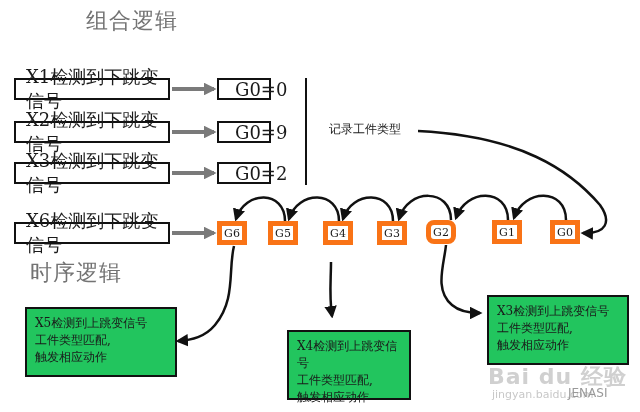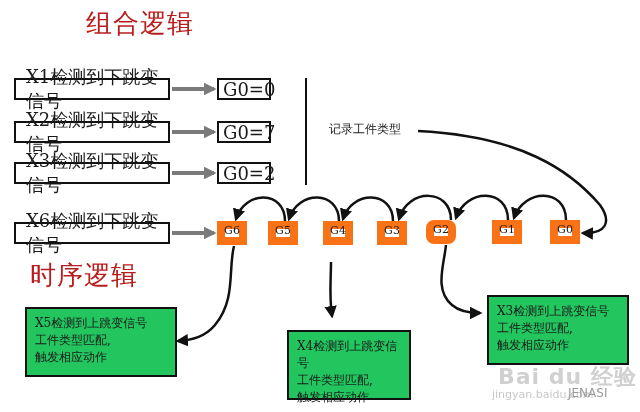--- a/index.html
+++ b/index.html
@@ -1,24 +1,24 @@
 <!DOCTYPE html>
 <html><head>
 <meta charset="utf-8">
 <style>
   html, body { margin: 0; padding: 0; background: #ffffff; }
   body { width: 640px; height: 412px; position: relative; overflow: hidden;
          font-family: "DejaVu Serif", "Liberation Serif", serif; color: #1a1a1a; }
   .title { position: absolute; font-family: Liberation Serif, serif;
-           font-size: 26px; color: #b91c1c; letter-spacing: 1px; }
+           font-size: 22px; color: #737373; letter-spacing: 1px; }
   .box { position: absolute; border: 2px solid #111; background: #fff; box-sizing: border-box;
          font-size: 18px; display: flex; align-items: center; }
   .inbox { height: 22px; padding-left: 10px; width: 156px; }
-  .gbox { height: 22px; padding-left: 4px; width: 54px; }
-  .reg { position: absolute; width: 30px; height: 24px; border: 8px solid #f97316; box-sizing: border-box;
+  .gbox { height: 22px; padding-left: 16px; width: 54px; }
+  .reg { position: absolute; width: 30px; height: 24px; border: 5px solid #f97316; box-sizing: border-box;
          background: #fff; font-size: 11px; display: flex; align-items: flex-end; justify-content: center; }
   .out { position: absolute; border: 2px solid #111; box-sizing: border-box; background: #22c55e;
          font-size: 12px; line-height: 17px; padding: 6px 8px; }
   .label { position: absolute; font-family: Liberation Sans, sans-serif; font-size: 12px; }
   svg.overlay { position: absolute; left: 0; top: 0; pointer-events: none; }
   .watermark { position: absolute; font-family: "DejaVu Sans", "Liberation Sans", sans-serif;
                color: #d0d0d0; font-size: 22px; font-weight: bold; letter-spacing: 1px; }
   .watermark2 { position: absolute; font-family: "DejaVu Sans", "Liberation Sans", sans-serif;
                color: #c8c8c8; font-size: 11px; }
 </style>
@@ -38,21 +38,21 @@
     <span>X3检测到下跳变信号</span>
   </div>
 <div class="box inbox" style="left:14px; top:222px;">
     <span>X6检测到下跳变信号</span>
   </div>
 
 <div class="box gbox" style="left:217px; top:78px;">
     <span>G0=0</span>
   </div>
 <div class="box gbox" style="left:217px; top:121px;">
-    <span>G0=7</span>
+    <span>G0=9</span>
   </div>
 <div class="box gbox" style="left:217px; top:162px;">
     <span>G0=2</span>
   </div>
 
 <div class="reg" style="left:217px; top:221px;">
     <span>G6</span>
   </div>
 <div class="reg" style="left:268px; top:221px;">
     <span>G5</span>
@@ -84,21 +84,21 @@
   <div>X4检测到上跳变信号</div>
   <div>工件类型匹配,</div>
   <div>触发相应动作</div>
 </div>
 <div class="out" style="left:487px; top:295px; width:142px; height:70px;">
   <div>X3检测到上跳变信号</div>
   <div>工件类型匹配,</div>
   <div>触发相应动作</div>
 </div>
 
-<div class="watermark" style="left:488px; top:362px;margin-left:10px;">Bai du 经验</div>
+<div class="watermark" style="left:488px; top:362px;">Bai du 经验</div>
 <div class="watermark2" style="left:492px; top:388px;">jingyan.baidu.com</div>
 <div class="watermark2" style="left:568px; top:386px; color:#999; font-size:12px;">JENASI</div>
 
 <svg class="overlay" width="640" height="412">
   <defs>
     <marker id="ah" viewBox="0 0 10 10" refX="8" refY="5" markerWidth="5" markerHeight="5" orient="auto">
       <path d="M0,0 L10,5 L0,10 z" fill="#111"></path>
     </marker>
     <marker id="ahg" viewBox="0 0 10 10" refX="8" refY="5" markerWidth="3.2" markerHeight="3.2" orient="auto">
       <path d="M0,0 L10,5 L0,10 z" fill="#7a7a7a"></path>

